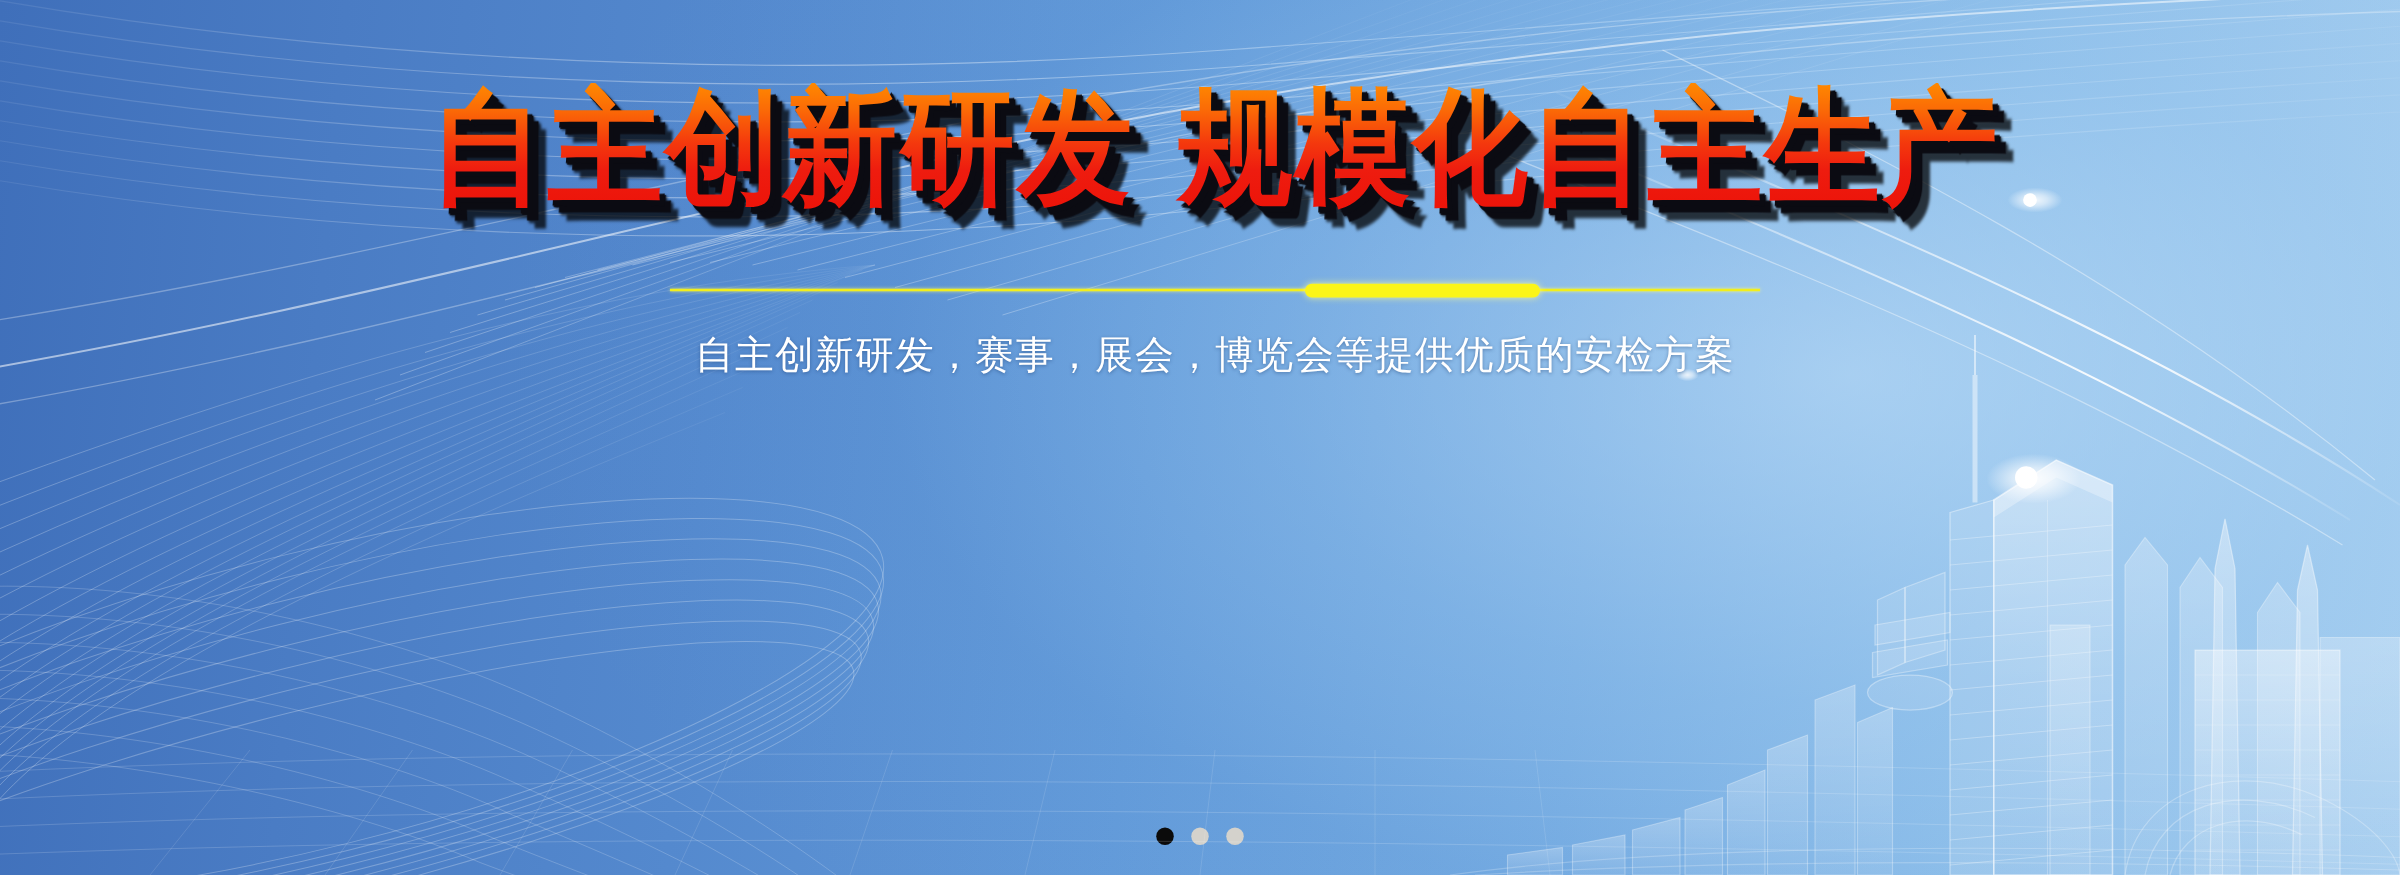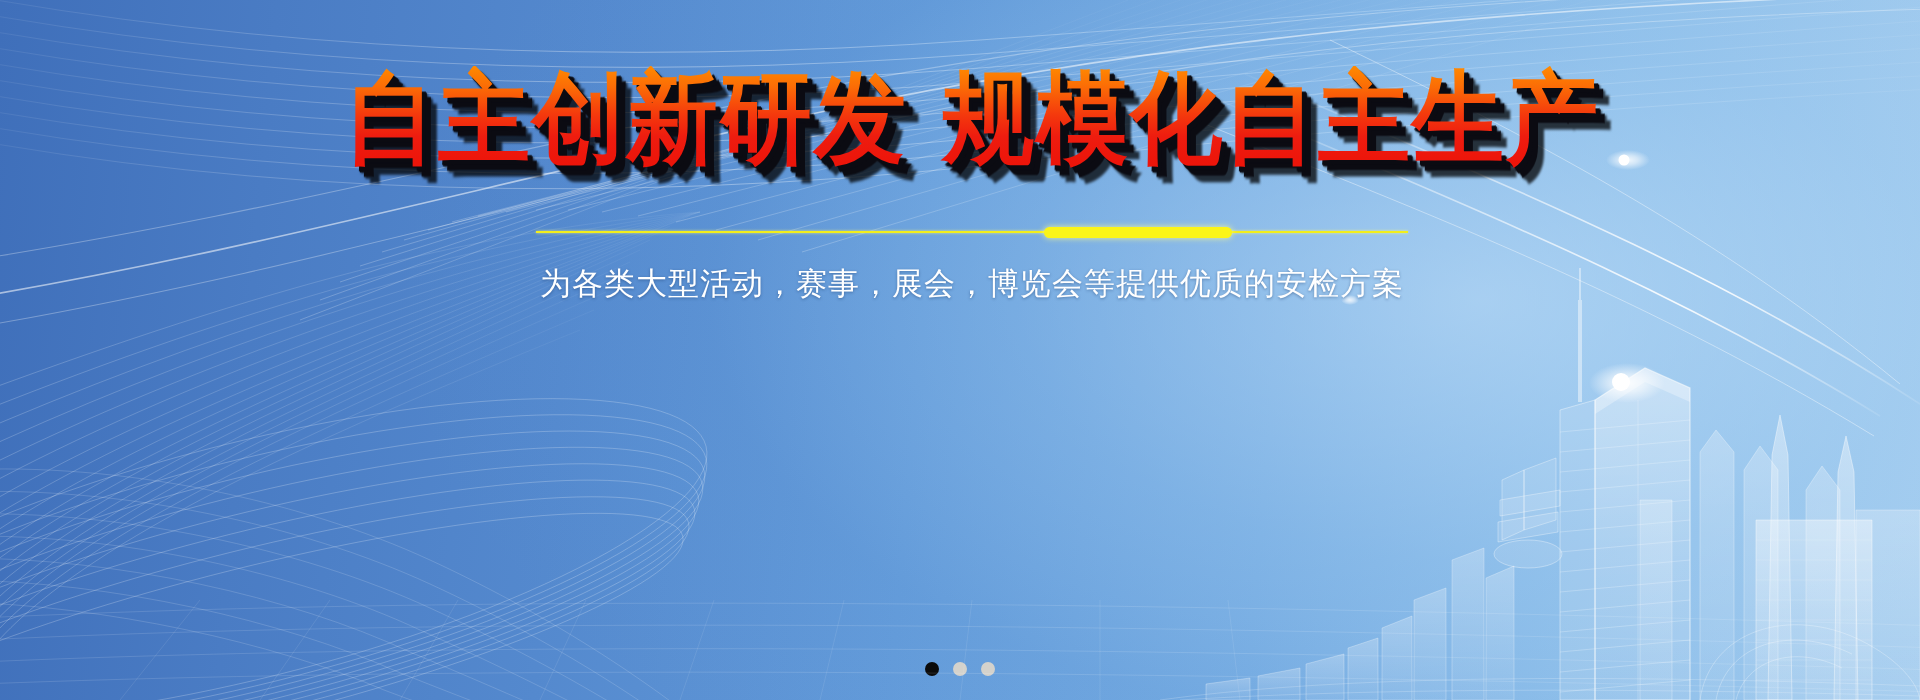--- a/index.html
+++ b/index.html
@@ -372,21 +372,21 @@
   <div class="content">
 
     <h1 id="headline">自主创新研发 规模化自主生产</h1>
 
     <div id="divider">
       <span class="thin"></span>
       <span class="thick"></span>
     </div>
 
 
-    <div id="sub-secondary">为各类大型活动，赛事，展会，博览会等提供优质的安检方案</div>
+    <div id="sub-secondary">自主创新研发，赛事，展会，博览会等提供优质的安检方案</div>
   </div>
 
   <div id="carousel-dots">
     <span class="dot active"></span>
     <span class="dot"></span>
     <span class="dot"></span>
   </div>
 
 </div>
 

